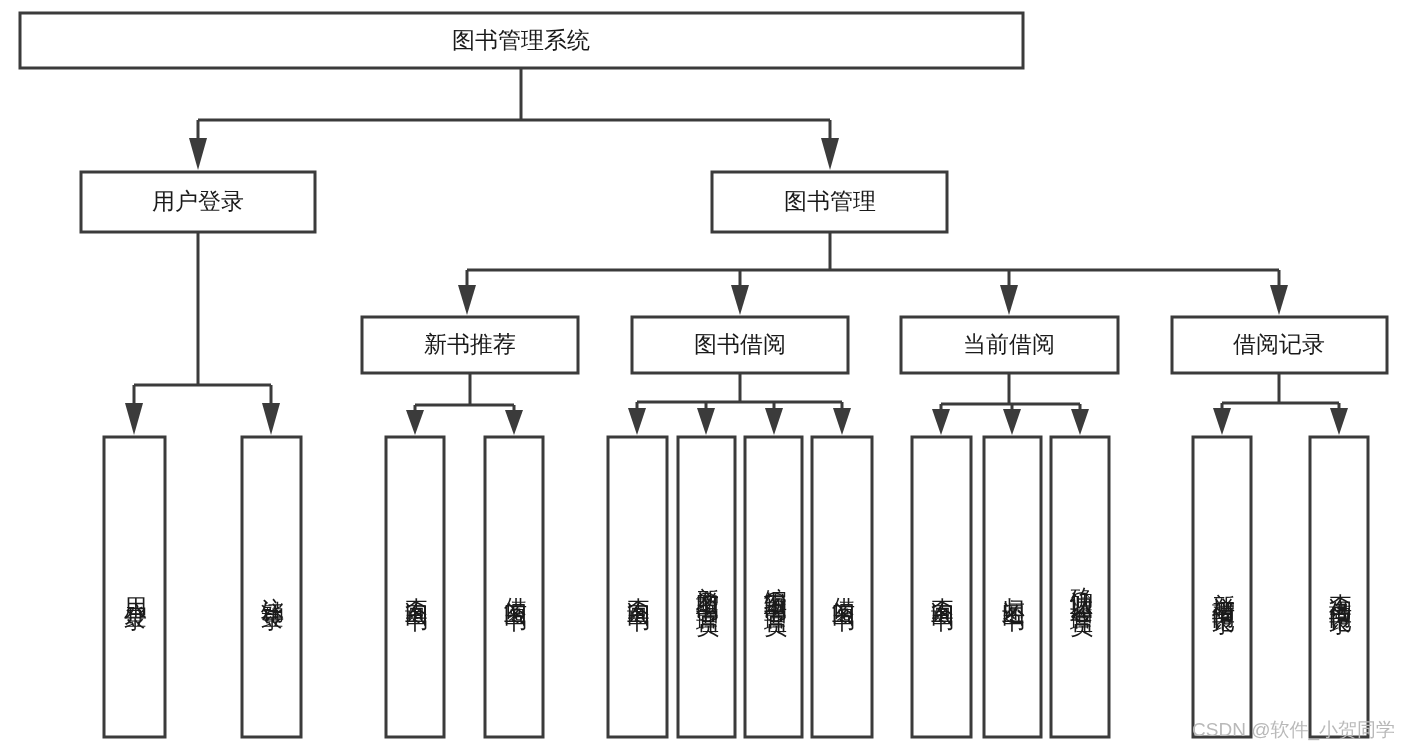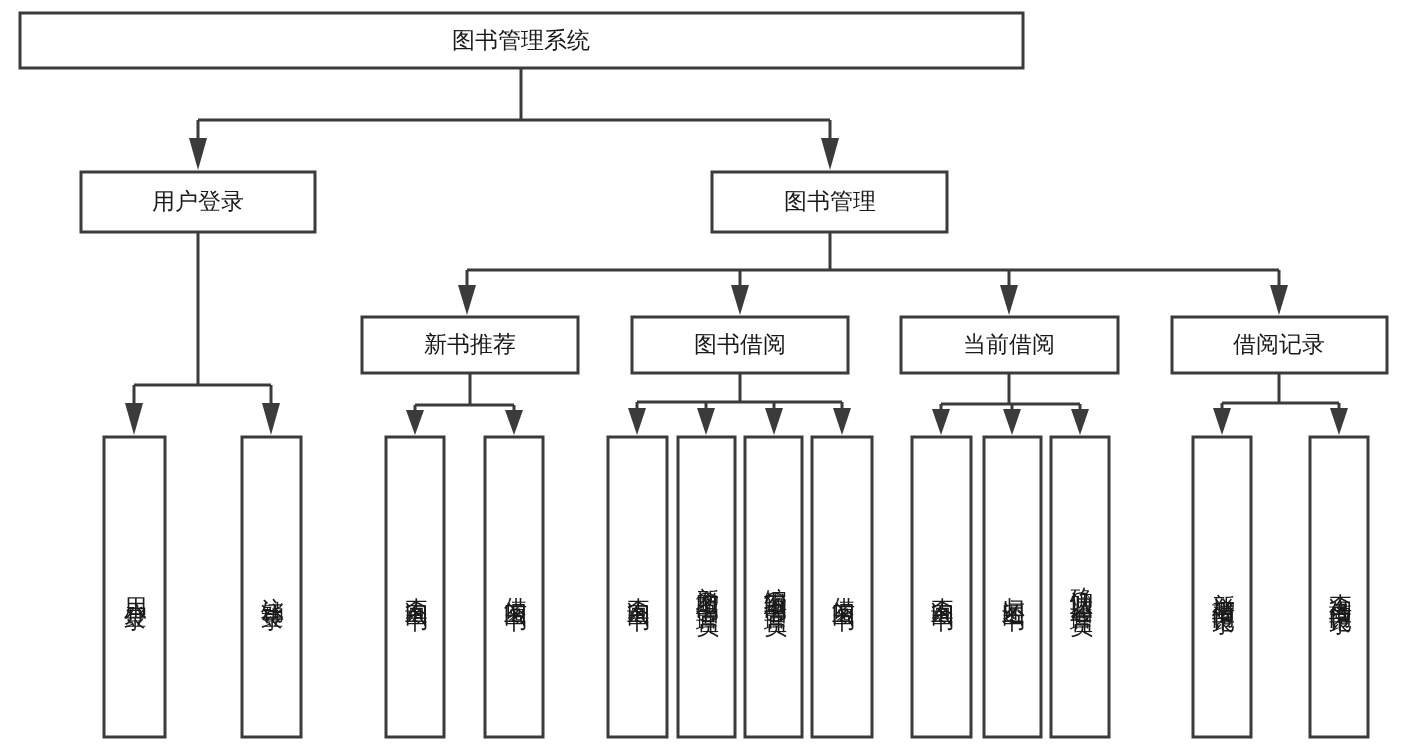--- a/index.html
+++ b/index.html
@@ -247,14 +247,15 @@
       <text class="node-label-vertical" x="1222" y="587">新增借阅记录</text>
     </g>
 
     <g>
       <rect class="node-box" x="1310" y="437" width="58" height="300"></rect>
       <text class="node-label-vertical" x="1339" y="587">查询借阅记录</text>
     </g>
 
   </svg>
 
+  <div class="watermark">CSDN @软件_小贺同学</div>
 
 </div>
 
 </body></html>

